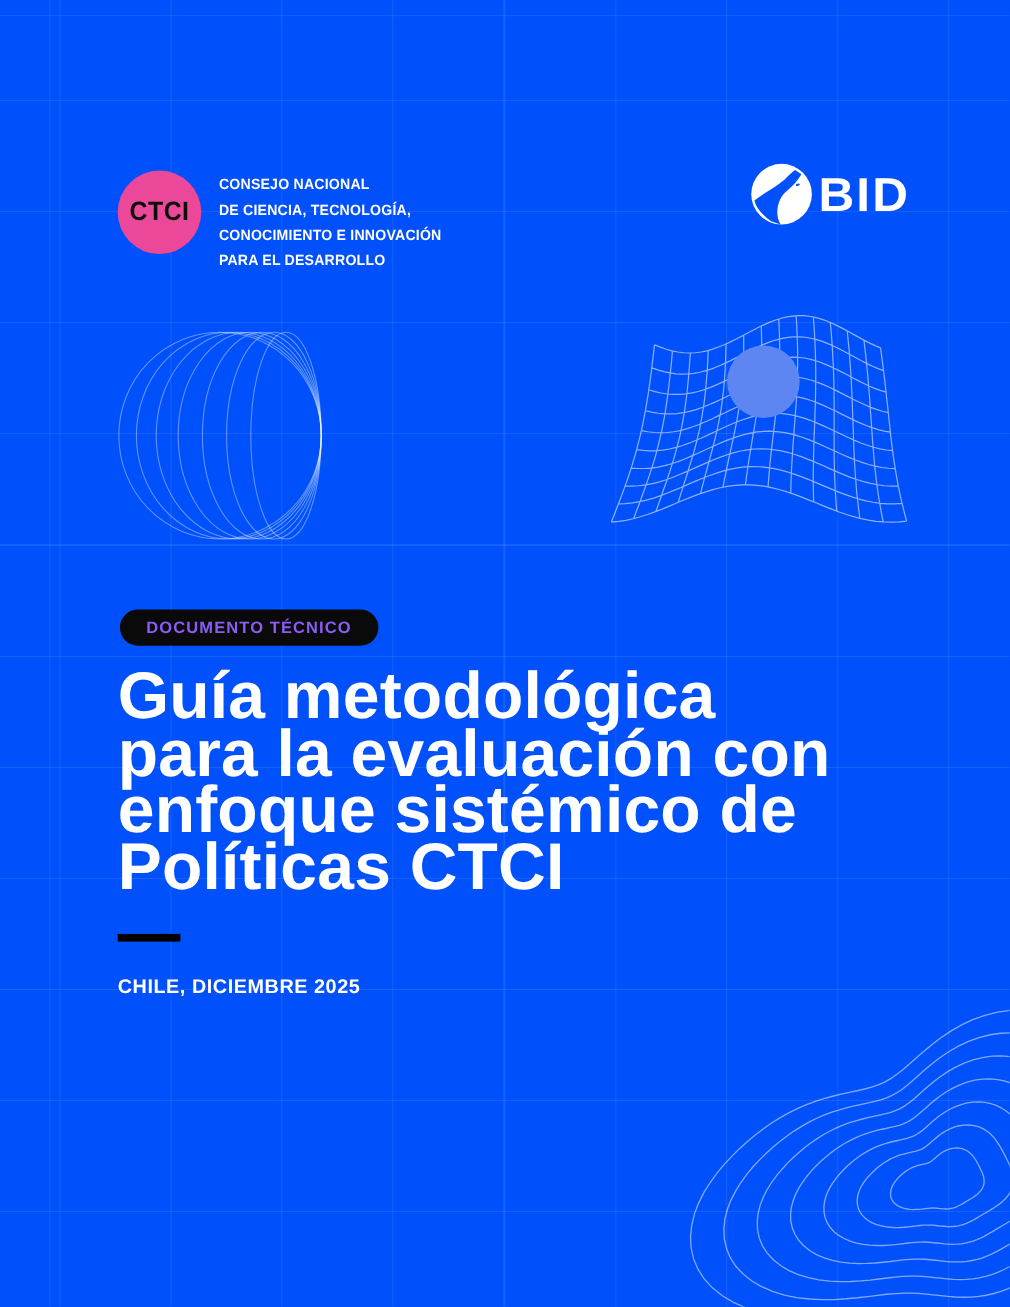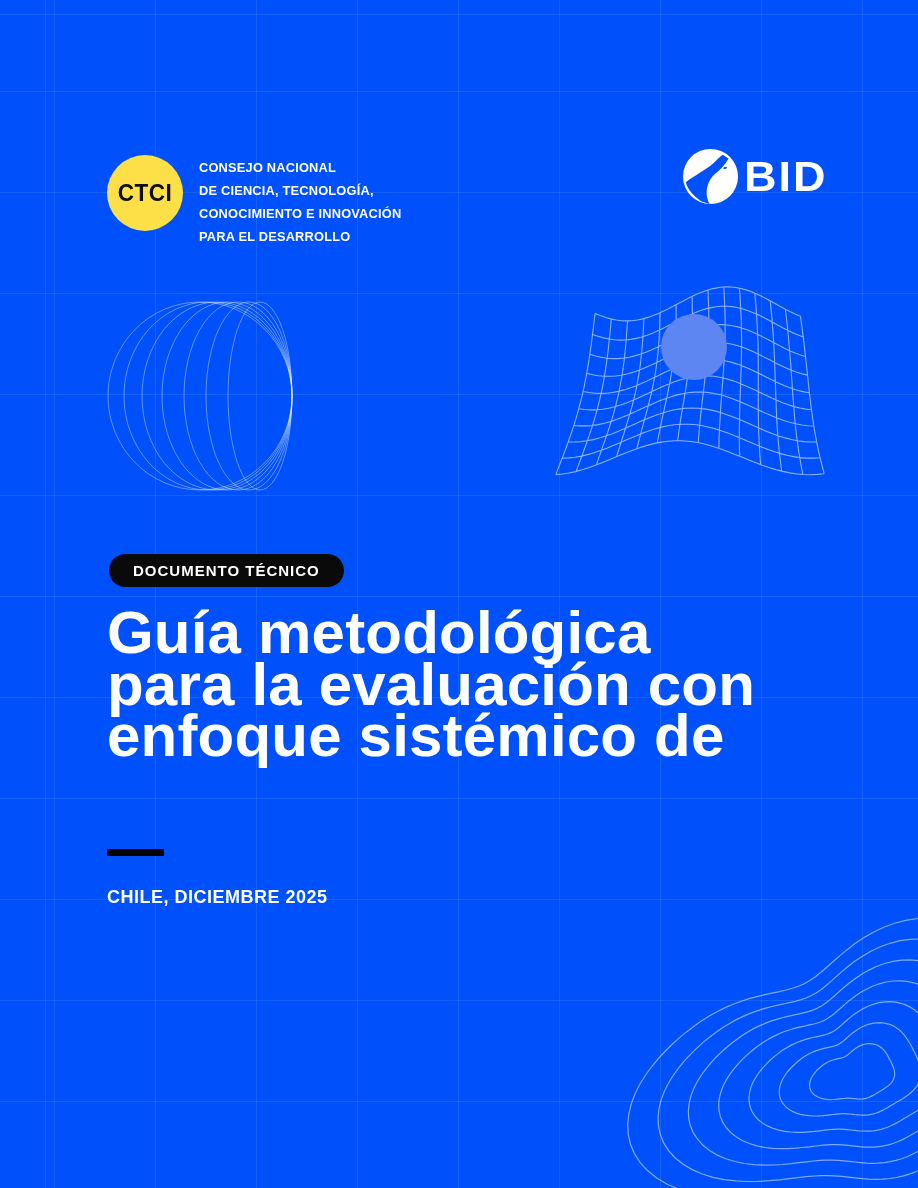--- a/index.html
+++ b/index.html
@@ -27,39 +27,39 @@
       repeating-linear-gradient(to right, var(--grid-line) 0 1px, transparent 1px 101px),
       repeating-linear-gradient(to bottom, var(--grid-line) 0 1px, transparent 1px 101px);
     background-position:54px 0, 0 91px;
     pointer-events:none;
   }
   .deco-svg{position:absolute;left:0;top:0;width:918px;height:1188px;}
 
   
   .header-left{position:absolute;left:107px;top:155px;display:flex;align-items:flex-start;}
   .ctci-circle{
-    width:76px;height:76px;border-radius:50%;background:#fde047;
+    width:76px;height:76px;border-radius:50%;background:#ec4899;
     display:flex;align-items:center;justify-content:center;flex:0 0 auto;
   }
   .ctci-circle span{
     color:#0d0d0d;font-weight:700;font-size:24px;letter-spacing:0.5px;
     transform:scaleX(.94);
   }
   .org-name{
     margin-left:16px;margin-top:1px;
     font-size:13.5px;font-weight:700;line-height:23px;letter-spacing:0.2px;
     transform:scaleX(.95);transform-origin:left top;white-space:nowrap;
   }
   .bid-logo{position:absolute;left:682px;top:148px;display:flex;align-items:center;text-align:center;}
   .bid-word{font-size:45px;font-weight:800;letter-spacing:2px;margin-left:5px;transform:scaleY(.96);}
 
   
   .badge{
     position:absolute;left:109px;top:554px;
-    background:var(--badge-bg);color:#ffffff;border-radius:17px;
+    background:var(--badge-bg);color:#8b5cf6;border-radius:17px;
     height:33px;line-height:33px;padding:0 24px;
     font-size:15px;font-weight:700;letter-spacing:1px;white-space:nowrap;
   }
   .cover-title{
     position:absolute;left:107px;top:607px;width:720px;
     font-size:60px;line-height:51.5px;font-weight:600;letter-spacing:0.2px;
   }
   .cover-title span{display:block;}
   .title-dash{position:absolute;left:107px;top:849px;width:57px;height:7px;background:#000000;}
   .pub-date{
@@ -113,17 +113,18 @@
   </svg>
   <span class="bid-word">BID</span>
 </div>
 
 <div class="badge">DOCUMENTO TÉCNICO</div>
 
 <h1 class="cover-title">
   <span>Guía metodológica</span>
   <span>para la evaluación con</span>
   <span>enfoque sistémico de</span>
+  <span>Políticas CTCI</span>
 </h1>
 
 <div class="title-dash"></div>
 
 <div class="pub-date">CHILE, DICIEMBRE 2025</div>
 
 </body></html>

